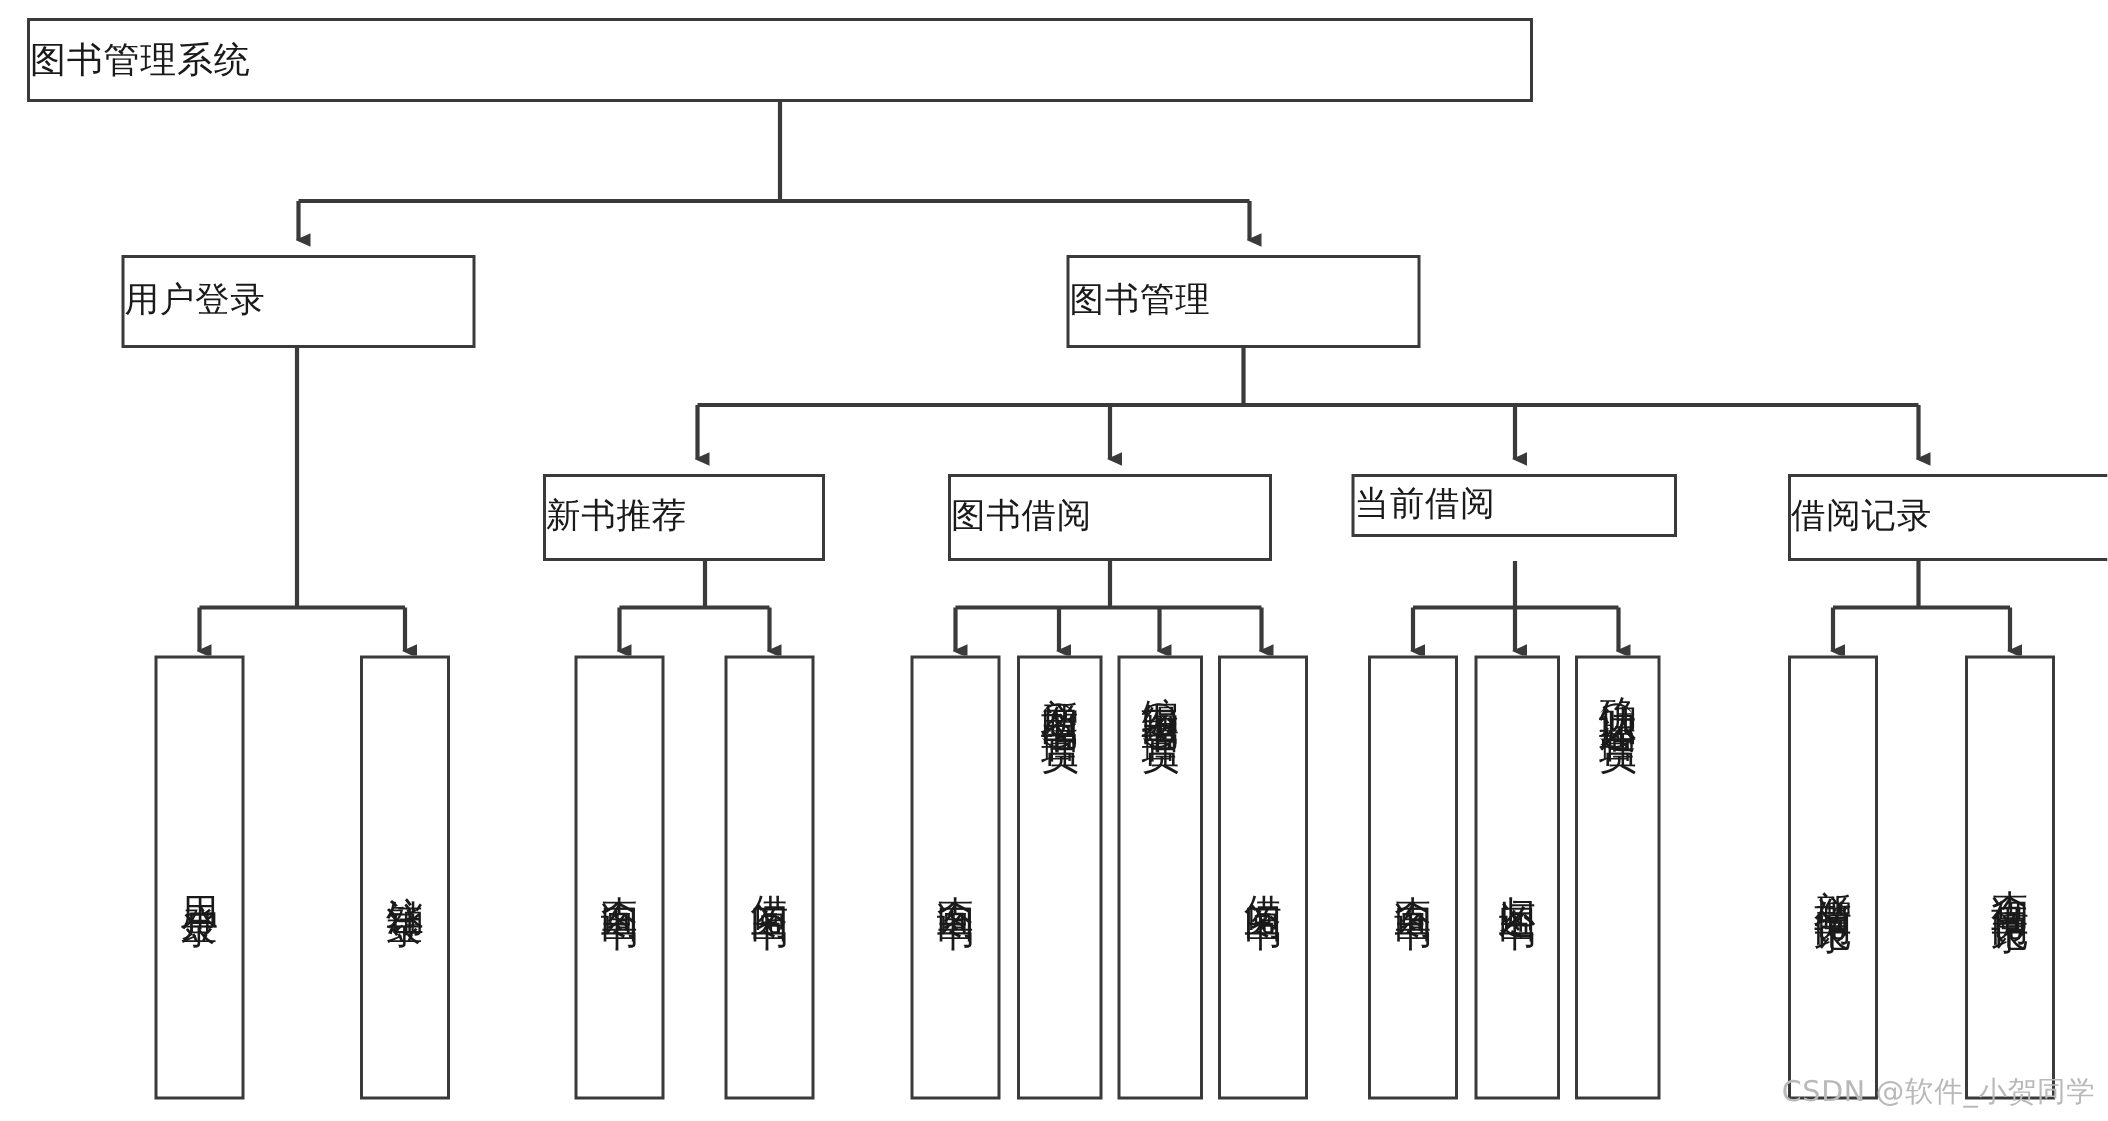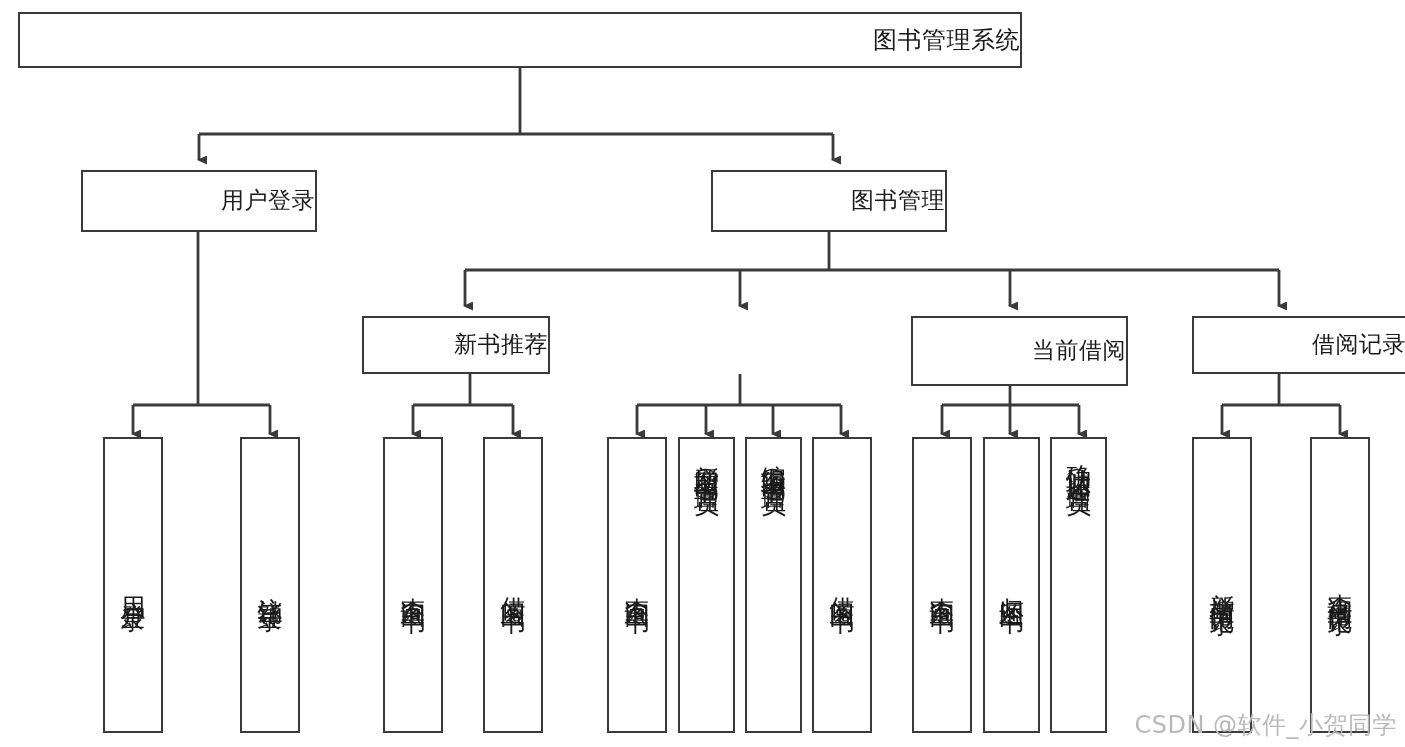--- a/index.html
+++ b/index.html
@@ -25,21 +25,21 @@
     height: 747px;
     pointer-events: none;
   }
   .node {
     position: absolute;
     box-sizing: border-box;
     background: #ffffff;
     border: 2.5px solid #3a3a3a;
     display: flex;
     align-items: center;
-    justify-content: flex-end;
+    justify-content: flex-start;
     color: #1a1a1a;
   }
   .node .label {
     display: block;
     text-align: center;
     line-height: 1.18;
     letter-spacing: 0.5px;
   }
   
   .node.h .label {
@@ -63,21 +63,21 @@
     text-orientation: upright;
     font-size: 25px;
     line-height: 1.0;
     letter-spacing: 4px;
     white-space: nowrap;
   }
   .watermark {
     position: absolute;
     right: 8px;
     bottom: 6px;
-    font-size: 24px;
+    font-size: 19px;
     color: #b9b9b9;
     letter-spacing: 0.5px;
     white-space: nowrap;
   }
 </style>
 </head>
 <body>
 
 <div id="canvas">
 
@@ -132,30 +132,33 @@
   </svg>
 
   <div class="node h root" style="left:18px; top:12px; width:1004px; height:56px;">
     <span class="label">图书管理系统</span>
   </div>
 
   <div class="node h" style="left:81px; top:170px; width:236px; height:62px;">
     <span class="label">用户登录</span>
   </div>
 
-  <div class="node h" style="left:711px; top:170px; width:236px; height:62px;padding-left:28px;">
+  <div class="node h" style="left:711px; top:170px; width:236px; height:62px;">
     <span class="label">图书管理</span>
   </div>
 
   <div class="node h" style="left:362px; top:316px; width:188px; height:58px;">
     <span class="label">新书推荐</span>
   </div>
 
-
-  <div class="node h" style="left:901px; top:316px; width:217px; height:70px;margin-left:10px;">
+  <div class="node h" style="left:632px; top:316px; width:216px; height:58px;">
+    <span class="label">图书借阅</span>
+  </div>
+
+  <div class="node h" style="left:901px; top:316px; width:217px; height:42px;">
     <span class="label">当前借阅</span>
   </div>
 
   <div class="node h" style="left:1172px; top:316px; width:216px; height:58px;margin-left:20px;">
     <span class="label">借阅记录</span>
   </div>
 
   <div class="node v centered" style="left:103px; top:437px; width:60px; height:296px;">
     <span class="label">用户登录</span>
   </div>

